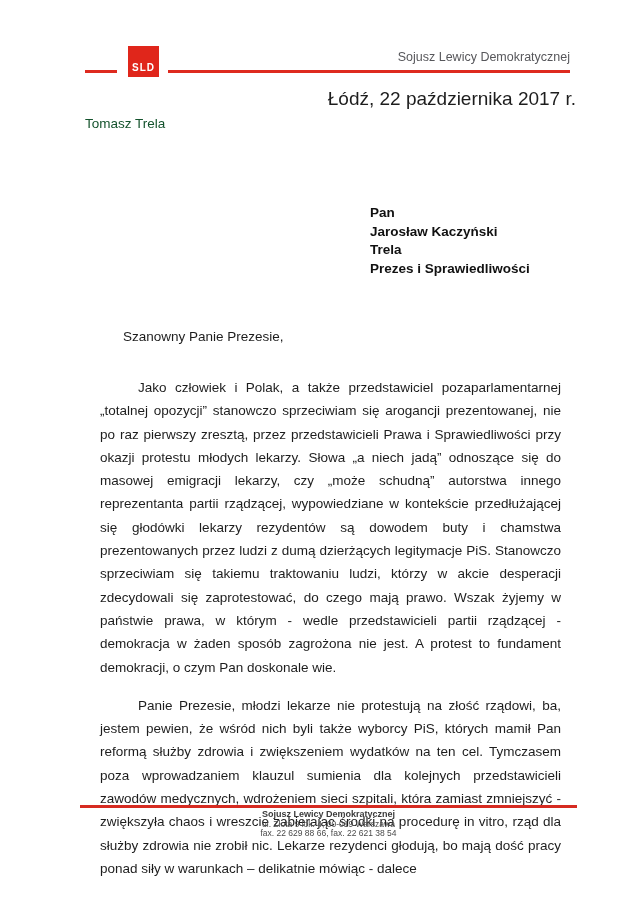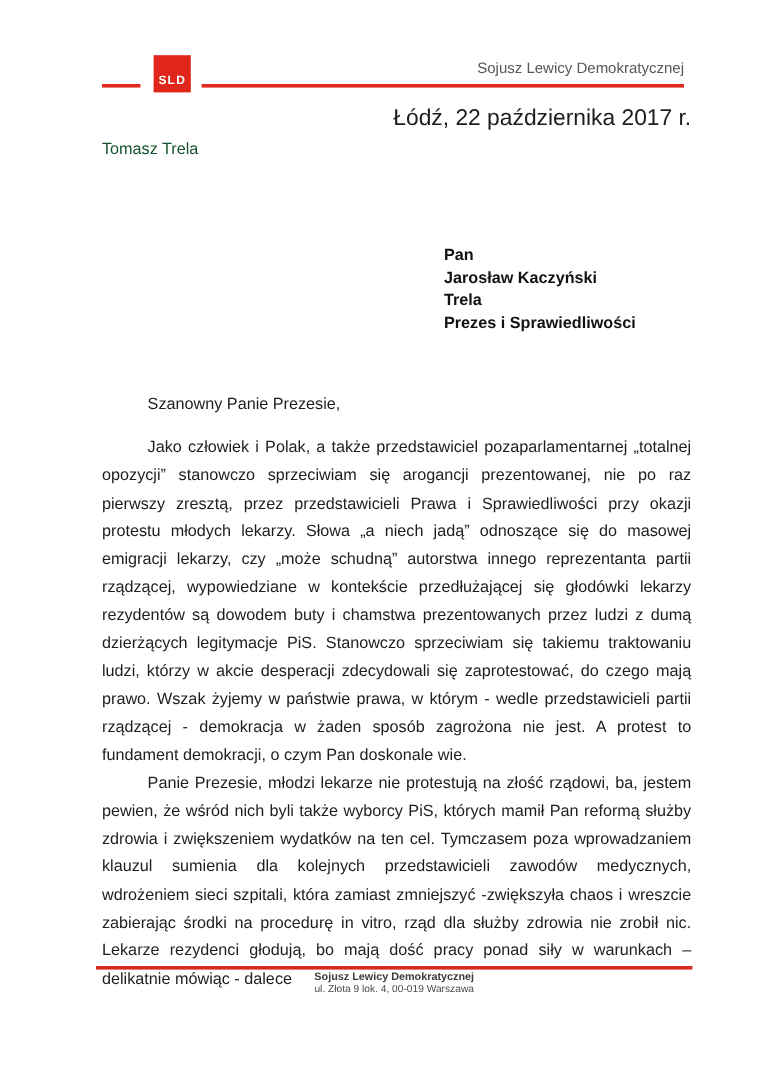--- a/index.html
+++ b/index.html
@@ -89,21 +89,21 @@
   .letter-body {
     position: absolute;
     left: 85px; top: 361px;
     width: 491px;
     font-size: 13.5px;
     line-height: 23.3px;
     text-align: justify;
     color: #1d1d1d;
   }
   .letter-body p {
-    margin: 0;
+    margin: 15px;
     text-indent: 38px;
   }
   
   .footer-rule {
     position: absolute;
     left: 80px; top: 805px;
     width: 497px; height: 3px;
     background: #d62b21;
   }
   .footer-text {
@@ -150,15 +150,16 @@
 
   <div class="letter-body">
     <p>Jako człowiek i Polak, a także przedstawiciel pozaparlamentarnej „totalnej opozycji” stanowczo sprzeciwiam się arogancji prezentowanej, nie po raz pierwszy zresztą, przez przedstawicieli Prawa i Sprawiedliwości przy okazji protestu młodych lekarzy. Słowa „a niech jadą” odnoszące się do masowej emigracji lekarzy, czy „może schudną” autorstwa innego reprezentanta partii rządzącej, wypowiedziane w kontekście przedłużającej się głodówki lekarzy rezydentów są dowodem buty i chamstwa prezentowanych przez ludzi z dumą dzierżących legitymacje PiS. Stanowczo sprzeciwiam się takiemu traktowaniu ludzi, którzy w akcie desperacji zdecydowali się zaprotestować, do czego mają prawo. Wszak żyjemy w państwie prawa, w którym - wedle przedstawicieli partii rządzącej - demokracja w żaden sposób zagrożona nie jest. A protest to fundament demokracji, o czym Pan doskonale wie.</p>
     <p>Panie Prezesie, młodzi lekarze nie protestują na złość rządowi, ba, jestem pewien, że wśród nich byli także wyborcy PiS, których mamił Pan reformą służby zdrowia i zwiększeniem wydatków na ten cel. Tymczasem poza wprowadzaniem klauzul sumienia dla kolejnych przedstawicieli zawodów medycznych, wdrożeniem sieci szpitali, która zamiast zmniejszyć -zwiększyła chaos i wreszcie zabierając środki na procedurę in vitro, rząd dla służby zdrowia nie zrobił nic. Lekarze rezydenci głodują, bo mają dość pracy ponad siły w warunkach – delikatnie mówiąc - dalece</p>
   </div>
 
   <div class="footer-rule"></div>
   <div class="footer-text">
     <div class="footer-org">Sojusz Lewicy Demokratycznej</div>
     <div>ul. Złota 9 lok. 4, 00-019 Warszawa</div>
+    <div>fax. 22 629 88 66, fax. 22 621 38 54</div>
   </div>
 
 </div>
 
 </body></html>

